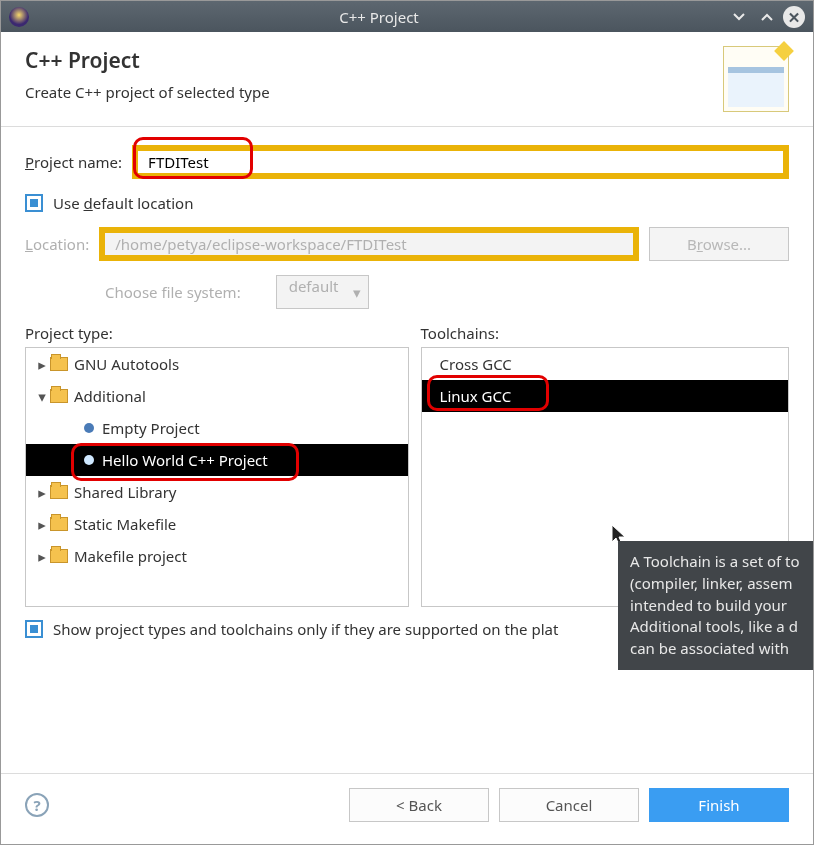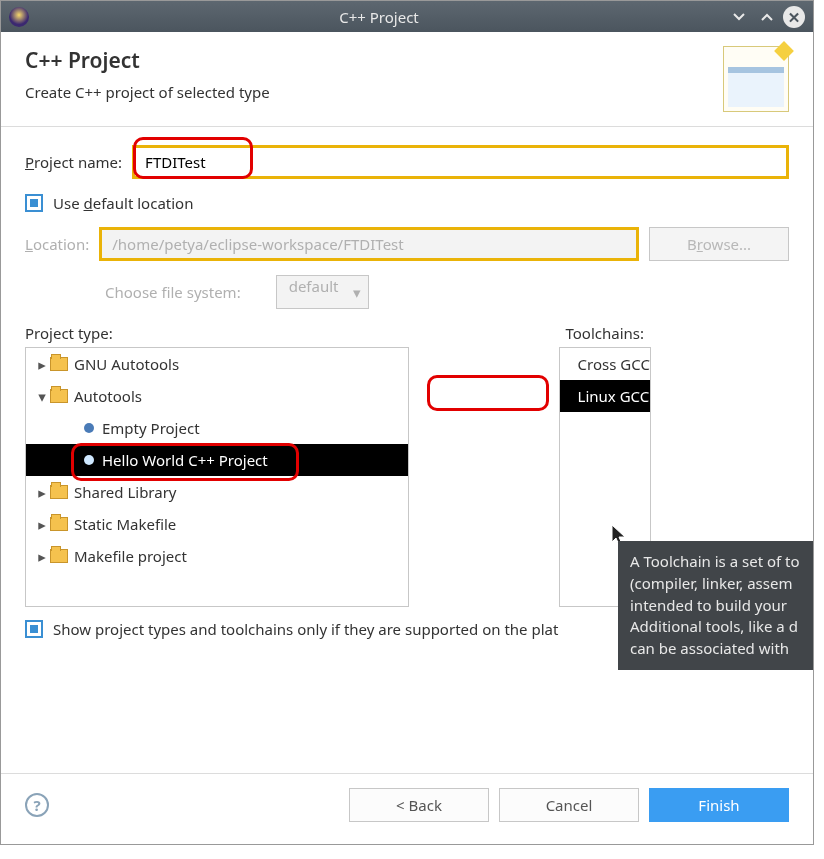--- a/index.html
+++ b/index.html
@@ -31,21 +31,21 @@
 
   .divider { height:1px; background:#dcdcdc; margin: 4px 0 0 0;}
 
   .content { padding: 18px 24px 10px 24px; }
 
   .row { display:flex; align-items:center; margin-bottom: 14px; gap:10px;}
   .label { color:#333; }
   .label.disabled { color:#b0b0b0; }
   .underline { text-decoration: underline; }
   input[type=text].field {
-    flex:1; height:34px; border:3px solid #eab308; padding:0 10px; background:#fff;
+    flex:1; height:34px; border:6px solid #eab308; padding:0 10px; background:#fff;
   }
   input[type=text].field:disabled { background:#f3f3f3; color:#b0b0b0; }
   .checkbox {
     width:18px; height:18px; border:2px solid #3a8fd3; background:#3a8fd3; display:inline-block; position:relative;
   }
   .checkbox.checked::after{
     content:""; position:absolute; inset:3px; background:#3a8fd3;
   }
   .checkbox{ background:#fff;}
   .btn {
@@ -164,21 +164,21 @@
         <div class="panel-label">Project type:</div>
         <div class="listbox">
           <div class="tree-row">
             <span class="arrow collapsed"></span>
             <span class="folder-icon"></span>
             <span>GNU Autotools</span>
           </div>
           <div class="tree-row">
             <span class="arrow expanded"></span>
             <span class="folder-icon"></span>
-            <span>Autotools</span>
+            <span>Additional</span>
           </div>
           <div class="tree-row indent2">
             <span class="dot-icon"></span>
             <span>Empty Project</span>
           </div>
           <div class="tree-row indent2 selected">
             <span class="dot-icon"></span>
             <span>Hello World C++ Project</span>
           </div>
           <div class="tree-row">
@@ -193,21 +193,21 @@
           </div>
           <div class="tree-row">
             <span class="arrow collapsed"></span>
             <span class="folder-icon"></span>
             <span>Makefile project</span>
           </div>
         </div>
         <div class="redbox" style="left:46px; top:120px; width:228px; height:38px;"></div>
       </div>
 
-      <div class="panel-col" style="flex:0.98; position:relative;align-items:center;">
+      <div class="panel-col" style="flex:0.98; position:relative;">
         <div class="panel-label">Toolchains:</div>
         <div class="listbox">
           <div class="tree-row" style="padding-left:18px;">
             <span>Cross GCC</span>
           </div>
           <div class="tree-row selected" style="padding-left:18px;">
             <span>Linux GCC</span>
           </div>
         </div>
         <div class="redbox" style="left:6px; top:52px; width:122px; height:36px;"></div>

